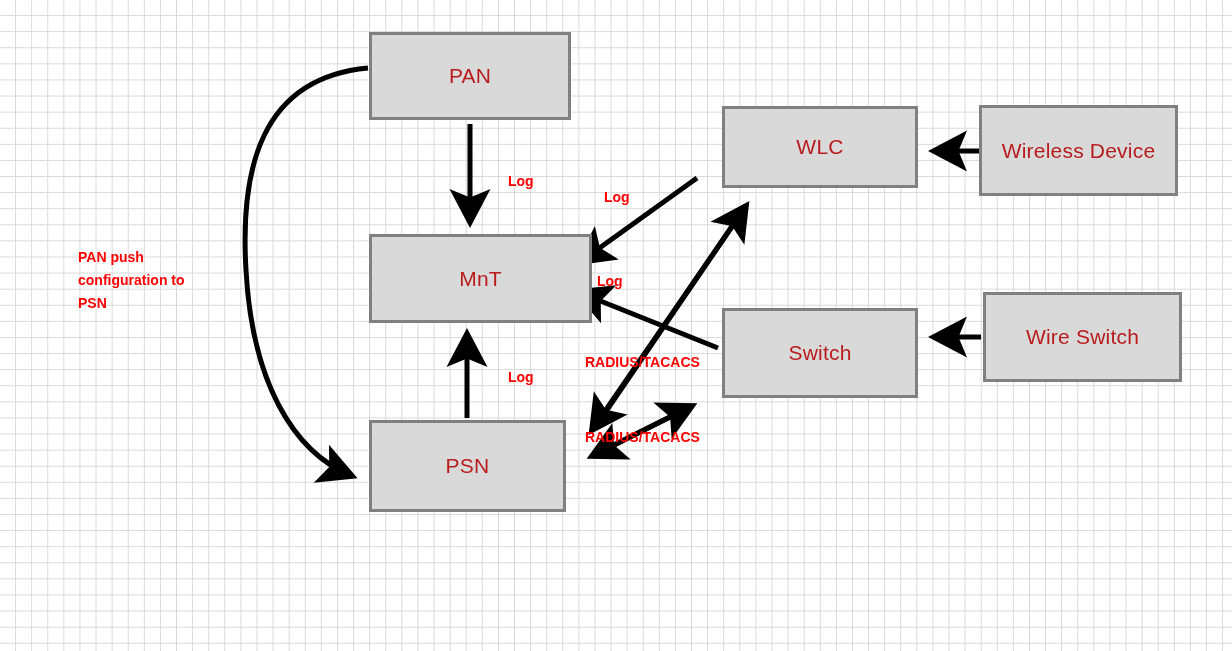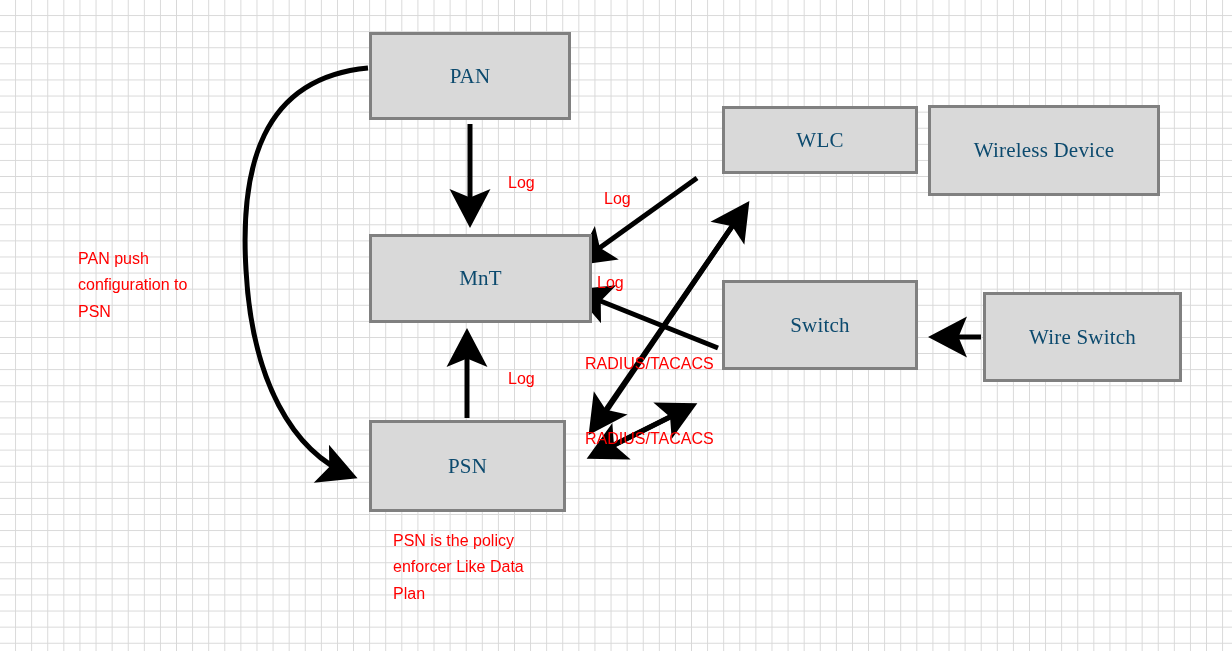--- a/index.html
+++ b/index.html
@@ -20,31 +20,31 @@
     background-position:-1px -1px;
   }
   .node {
     position:absolute;
     background:#d9d9d9;
     border:3px solid #808080;
     box-sizing:border-box;
     display:flex;
     align-items:center;
     justify-content:center;
-    color:#0c4a6e;
+    color:#b91c1c;
     font-size:21px;
     font-weight:400;
-    font-family:Liberation Serif, serif;
+    font-family:Liberation Sans, sans-serif;
     letter-spacing:0.2px;
   }
   .lbl {
     position:absolute;
     color:#ff0000;
-    font-weight:normal;
-    font-size:16px;
+    font-weight:bold;
+    font-size:14px;
     font-family:"Liberation Sans", sans-serif;
     line-height:1.65;
     white-space:pre-line;
   }
   svg.arrows {
     position:absolute; left:0; top:0;
     width:1232px; height:651px;
     pointer-events:none;
   }
 </style>
@@ -105,29 +105,29 @@
   </div>
 
   <div class="node" style="left:369px; top:234px; width:223px; height:89px;">
     <span>MnT</span>
   </div>
 
   <div class="node" style="left:369px; top:420px; width:197px; height:92px;">
     <span>PSN</span>
   </div>
 
-  <div class="node" style="left:722px; top:106px; width:196px; height:68px;">
+  <div class="node" style="left:722px; top:106px; width:196px; height:82px;">
     <span>WLC</span>
   </div>
 
-  <div class="node" style="left:722px; top:280px; width:196px; height:90px;">
+  <div class="node" style="left:722px; top:308px; width:196px; height:90px;">
     <span>Switch</span>
   </div>
 
-  <div class="node" style="left:928px; top:105px; width:232px; height:91px;">
+  <div class="node" style="left:979px; top:105px; width:199px; height:91px;">
     <span>Wireless Device</span>
   </div>
 
   <div class="node" style="left:983px; top:292px; width:199px; height:90px;">
     <span>Wire Switch</span>
   </div>
 
   <div class="lbl" style="left:78px; top:246px; width:180px;">PAN push
 configuration to
 PSN</div>
@@ -137,17 +137,14 @@
   <div class="lbl" style="left:604px; top:186px;">Log</div>
 
   <div class="lbl" style="left:597px; top:270px;">Log</div>
 
   <div class="lbl" style="left:508px; top:366px;">Log</div>
 
   <div class="lbl" style="left:585px; top:351px;">RADIUS/TACACS</div>
 
   <div class="lbl" style="left:585px; top:426px;">RADIUS/TACACS</div>
 
-  <div class="lbl" style="left:393px; top:528px; width:200px;">PSN is the policy
-enforcer Like Data
-Plan</div>
 
 </div>
 
 </body></html>

